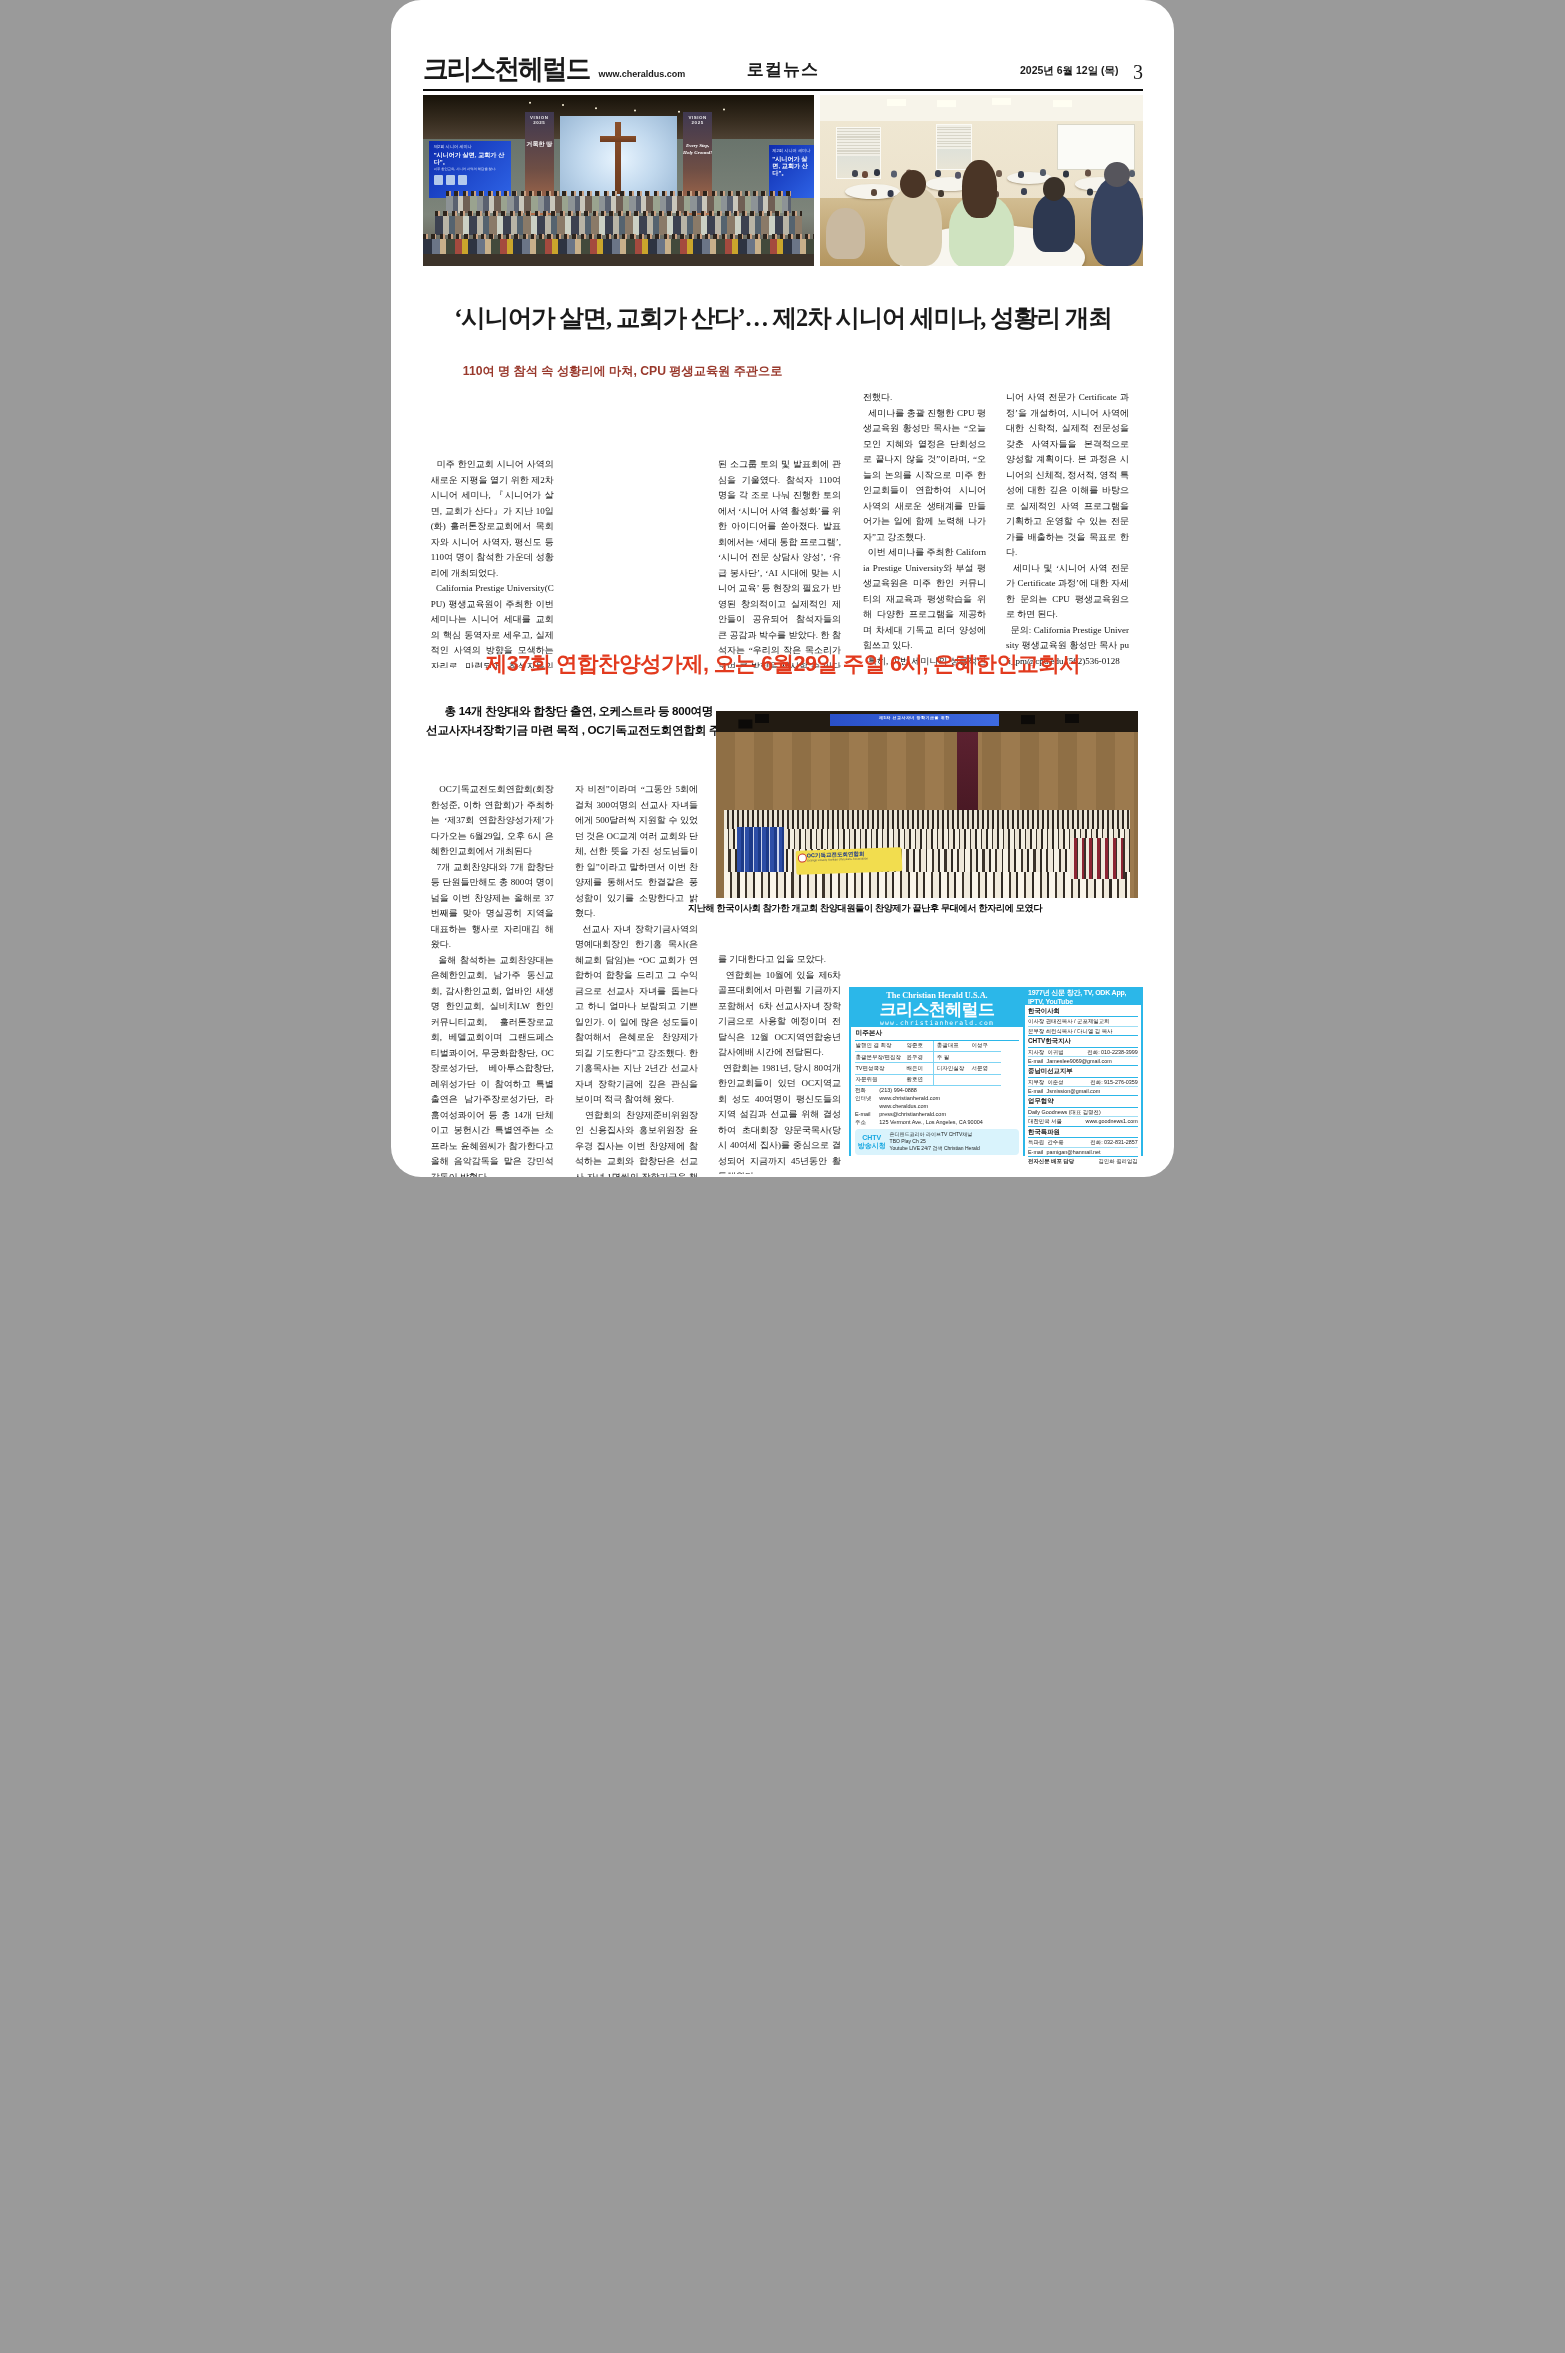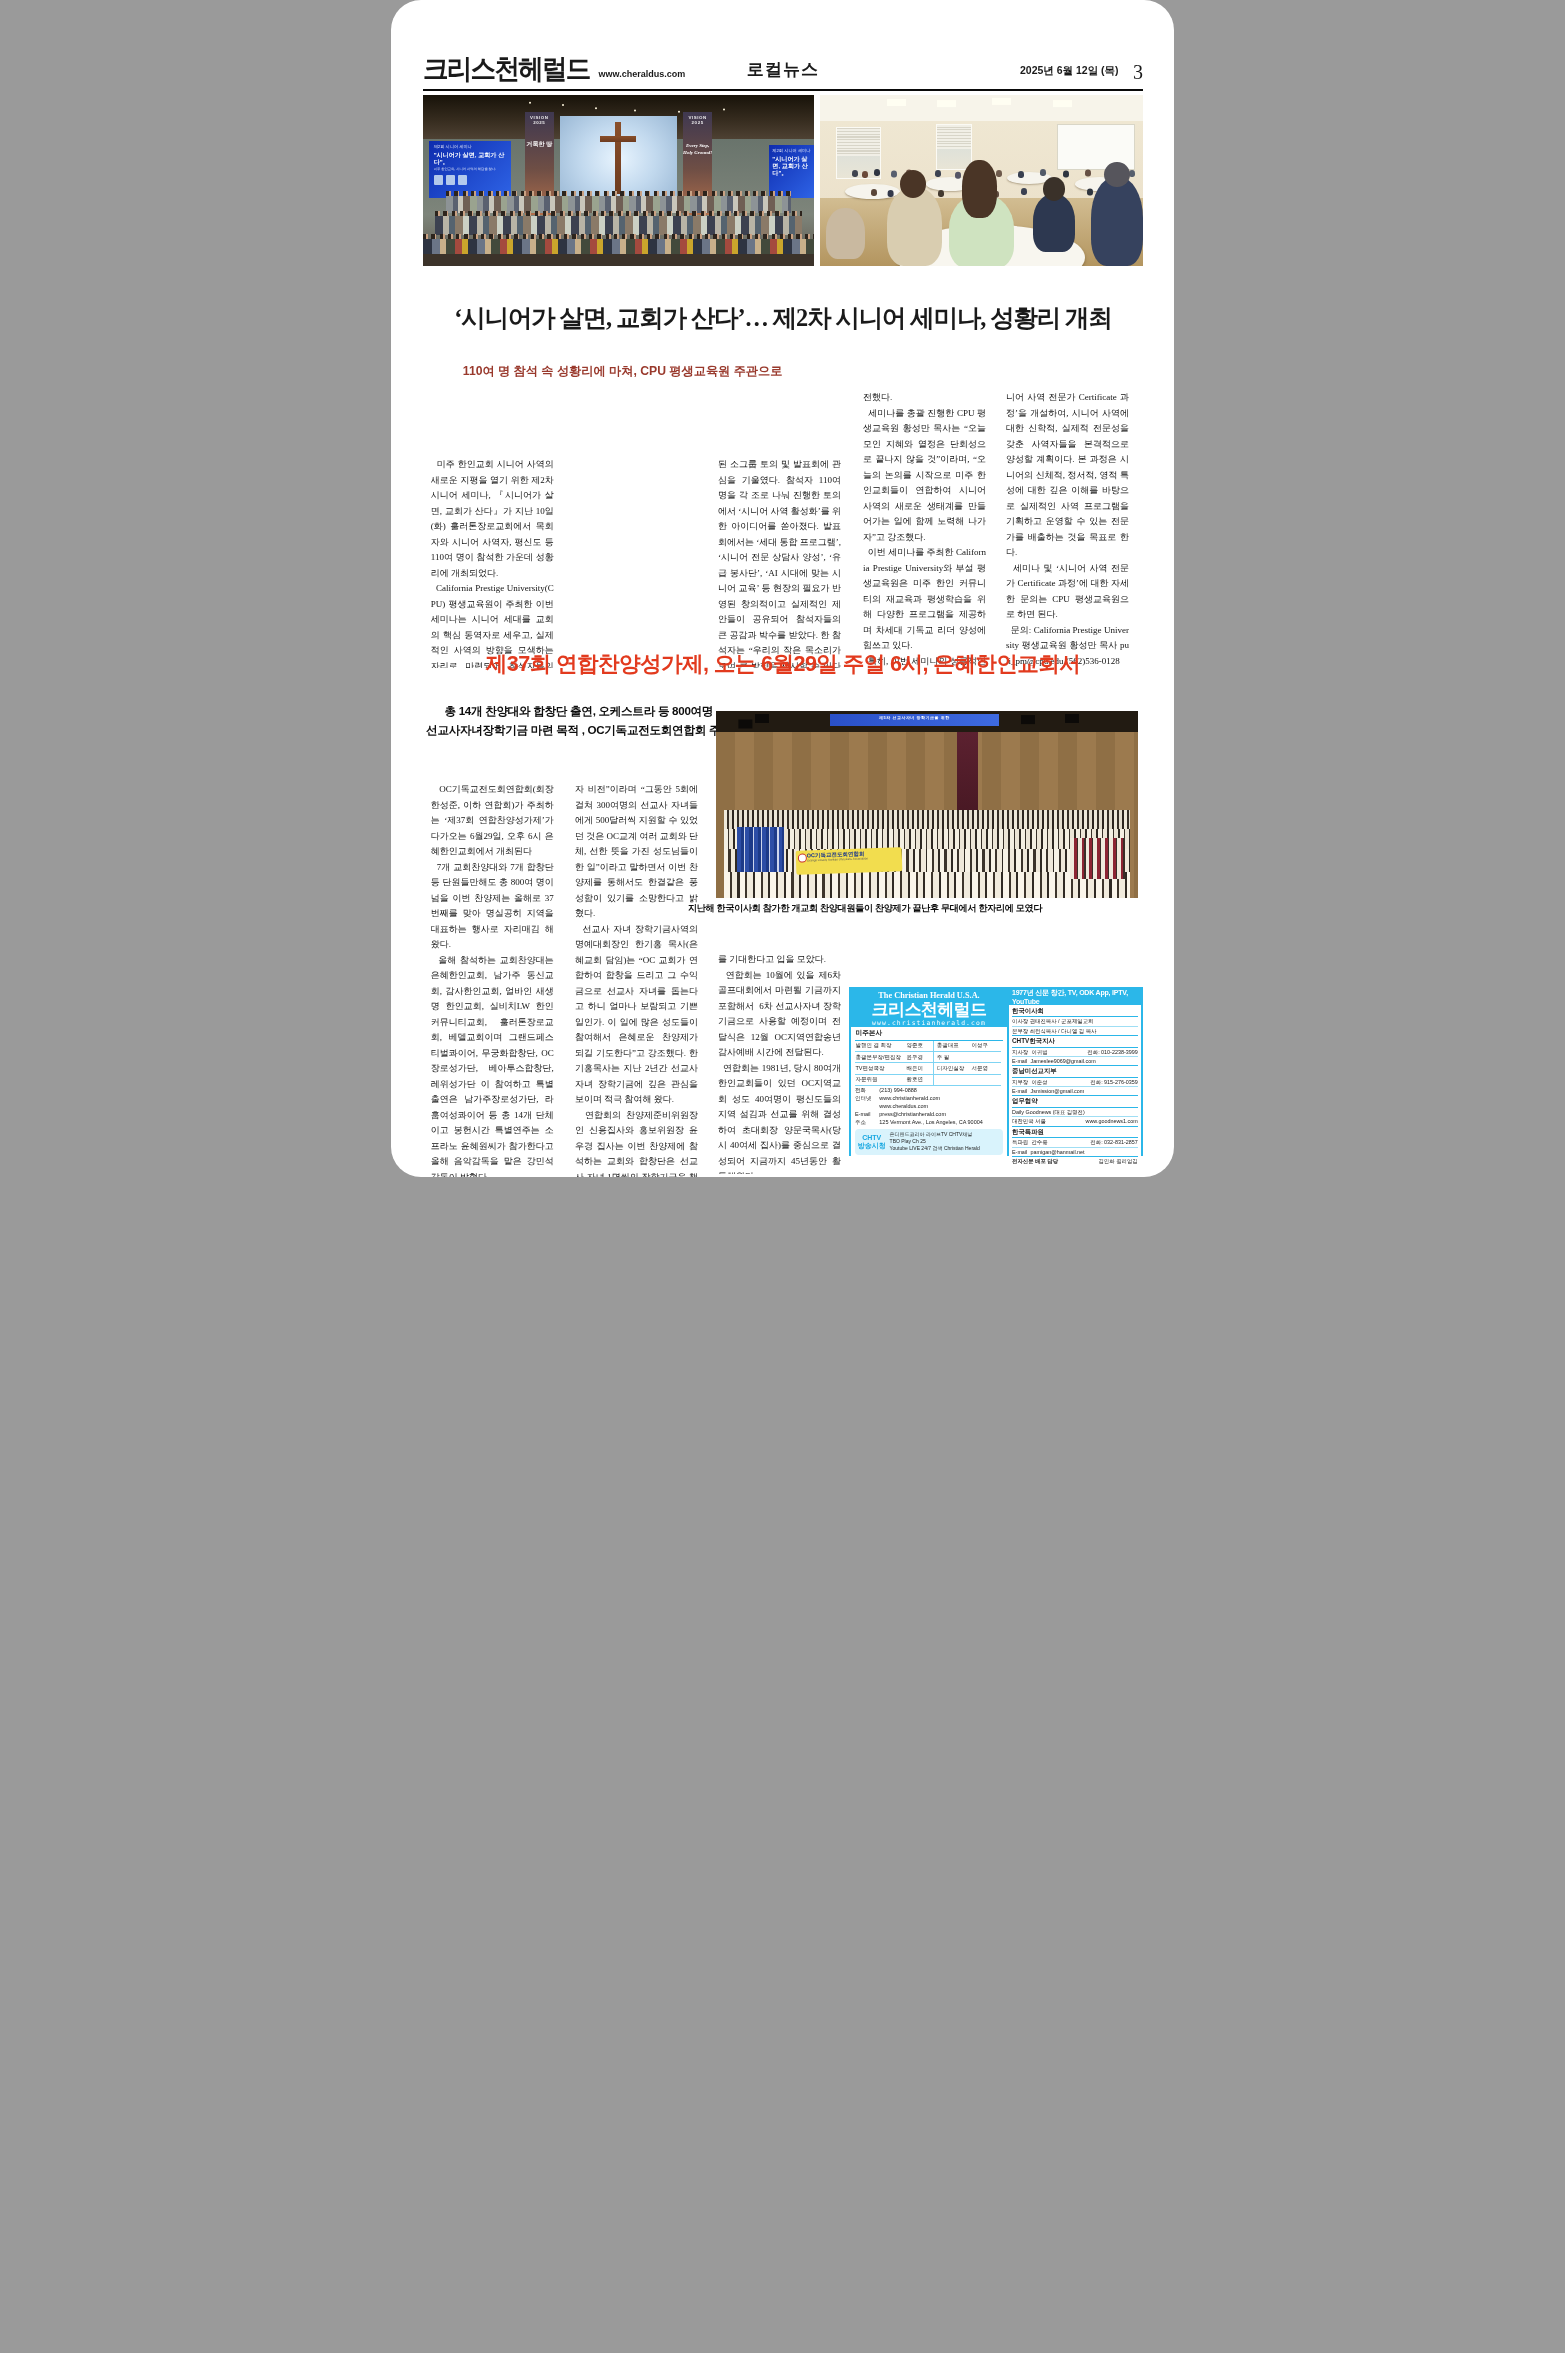--- a/index.html
+++ b/index.html
@@ -107,21 +107,21 @@
             transform:rotate(-2deg);box-sizing:border-box;padding:1.7px 2.2px 0 11px;overflow:hidden;}
   .p3-assoc .a1{font:900 5.5px/6.7px "Liberation Sans",sans-serif;color:#17348c;}
   .p3-assoc .a2{font:400 3px/4.4px "Liberation Sans",sans-serif;color:#555;}
   .p3-logo{position:absolute;left:2.2px;top:2.8px;width:7.2px;height:7.2px;border-radius:50%;background:#fff;border:0.6px solid #c9302c;}
   .caption{position:absolute;left:265px;top:256px;width:450px;font-family:"Liberation Sans",sans-serif;
            font-weight:700;font-size:9.1px;color:#0d0d0d;letter-spacing:-0.3px;}
 
   
   .infobox{position:absolute;left:426px;top:341px;width:294px;height:169px;background:#2bb7e9;
            border:2.2px solid #2bb7e9;box-sizing:border-box;display:flex;font-family:"Liberation Sans",sans-serif;}
-  .ib-left{width:156px;display:flex;flex-direction:column;}
+  .ib-left{width:172px;display:flex;flex-direction:column;}
   .ib-masthead{height:49px;background:#2bb7e9;color:#fff;text-align:center;padding-top:2.2px;}
   .ib-mh-title{font-family:"Liberation Serif",serif;font-weight:700;font-size:8.3px;}
   .ib-logo{font-weight:900;font-size:17px;letter-spacing:-0.6px;line-height:19px;}
   .ib-url{font-family:"DejaVu Sans Mono",monospace;font-size:6.4px;letter-spacing:1.1px;}
   .ib-left-body{flex:1;background:#fff;padding:1.7px 3.9px 2.2px 3.9px;}
   .ib-sec-title{font-weight:700;font-size:6.7px;padding:0.6px 0 1.1px 0.6px;border-bottom:1.7px solid #2bb7e9;}
   .ib-grid{display:grid;grid-template-columns:51px 27px 38px 30px;font-size:5.5px;}
   .ib-grid div{padding:1.7px 0.6px;border-bottom:1.1px solid #7fd4f3;display:flex;align-items:center;}
   .ib-grid .c3{border-left:1.1px solid #7fd4f3;padding-left:2.8px;}
   .ib-line{display:flex;font-size:5.5px;line-height:7.2px;margin-top:1.1px;}

